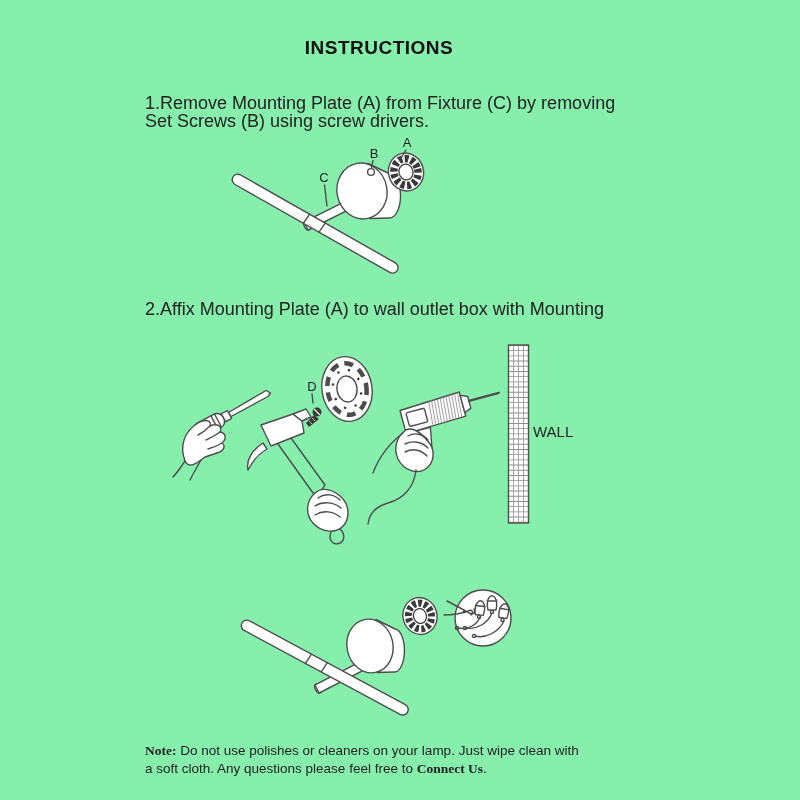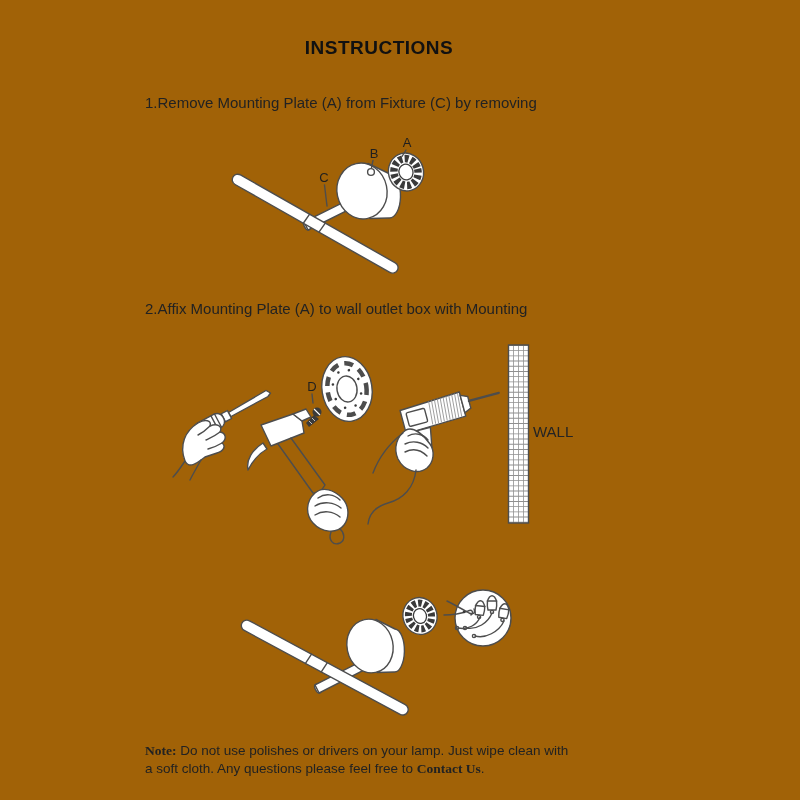--- a/index.html
+++ b/index.html
@@ -1,21 +1,21 @@
 <!DOCTYPE html>
 <html><head>
 <meta charset="utf-8">
 <style>
   html,body{margin:0;padding:0;background:#fff;}
-  .page{position:relative;width:800px;height:800px;background:#a16207;overflow:hidden;
+  .page{position:relative;width:800px;height:800px;background:#86efac;overflow:hidden;
         font-family:"Liberation Sans",sans-serif;color:#1f1f1f;}
   .abs{position:absolute;}
   .title{left:0;top:37px;width:758px;text-align:center;font-size:19px;font-weight:bold;
          letter-spacing:.5px;color:#111;}
-  .step{left:145px;font-size:15px;line-height:18px;color:#222;}
+  .step{left:145px;font-size:18px;line-height:18px;color:#222;}
   .step .ln-txt{white-space:nowrap;}
   .note{left:145px;top:742px;font-size:13.5px;line-height:18px;color:#222;}
   .bold{font-weight:bold;font-family:Liberation Serif, serif;}
   
   svg{position:absolute;overflow:visible;}
   .st{fill:none;stroke:#4d4d4d;stroke-width:1.4;stroke-linecap:round;stroke-linejoin:round;}
   .fw{fill:#ffffff;stroke:#4d4d4d;stroke-width:1.4;stroke-linecap:round;stroke-linejoin:round;}
   .dk{fill:#3a3a3a;stroke:none;}
   .thin{fill:none;stroke:#909090;stroke-width:.8;}
   .lbl{font-family:"Liberation Sans",sans-serif;font-size:13px;fill:#1f1f1f;}
@@ -23,20 +23,21 @@
 </style>
 </head>
 <body>
 
 <div class="page">
 
   <div class="abs title">INSTRUCTIONS</div>
 
   <div class="abs step" style="top:94px;">
     <div class="ln-txt">1.Remove Mounting Plate (A) from Fixture (C) by removing</div>
+    <div class="ln-txt">Set Screws (B) using screw drivers.</div>
   </div>
 
   <svg class="abs" style="left:210px;top:120px;" width="280" height="170" viewBox="0 0 280 170">
 
     <g transform="translate(96,106) rotate(-26.5)">
       <ellipse class="fw" cx="1" cy="0" rx="2.6" ry="4.8"></ellipse>
       <rect class="fw" x="0" y="-4.5" width="62" height="9"></rect>
     </g>
 
     <g transform="translate(23,57) rotate(29.6)">
@@ -185,17 +186,17 @@
         <path class="fw" d="M-4,7 Q-6,-2 -2.5,-6 Q0,-8.5 2.5,-6 Q6,-2 4,7 Z"></path>
         <path class="st" d="M-4.8,-2 L4.8,-2"></path>
         <circle class="fw" cx="0" cy="9" r="1.6"></circle>
       </g>
       <path class="st" d="M271,33 C266,44 252,51 242,48"></path>
       <circle class="st" cx="241" cy="48" r="1.6"></circle>
     </g>
   </svg>
 
   <div class="abs note">
-    <div class="ln-txt"><span class="bold">Note:</span><span> Do not use polishes or drivers on your lamp. Just wipe clean with</span></div>
-    <div class="ln-txt"><span>a soft cloth. Any questions please feel free to </span><span class="bold">Contact Us</span><span>.</span></div>
+    <div class="ln-txt"><span class="bold">Note:</span><span> Do not use polishes or cleaners on your lamp. Just wipe clean with</span></div>
+    <div class="ln-txt"><span>a soft cloth. Any questions please feel free to </span><span class="bold">Connect Us</span><span>.</span></div>
   </div>
 
 </div>
 
 </body></html>

